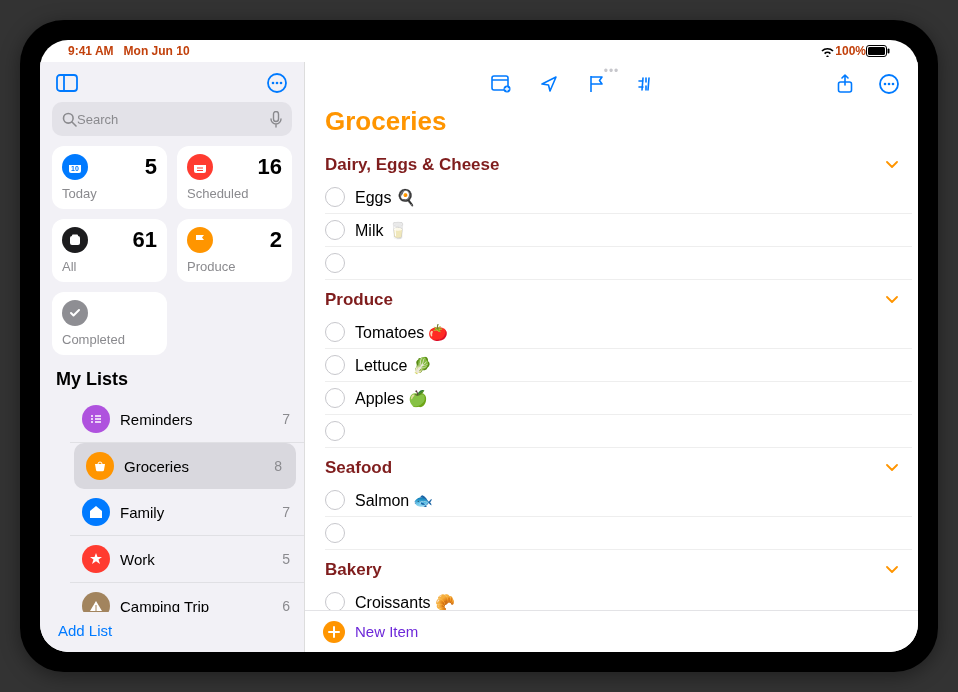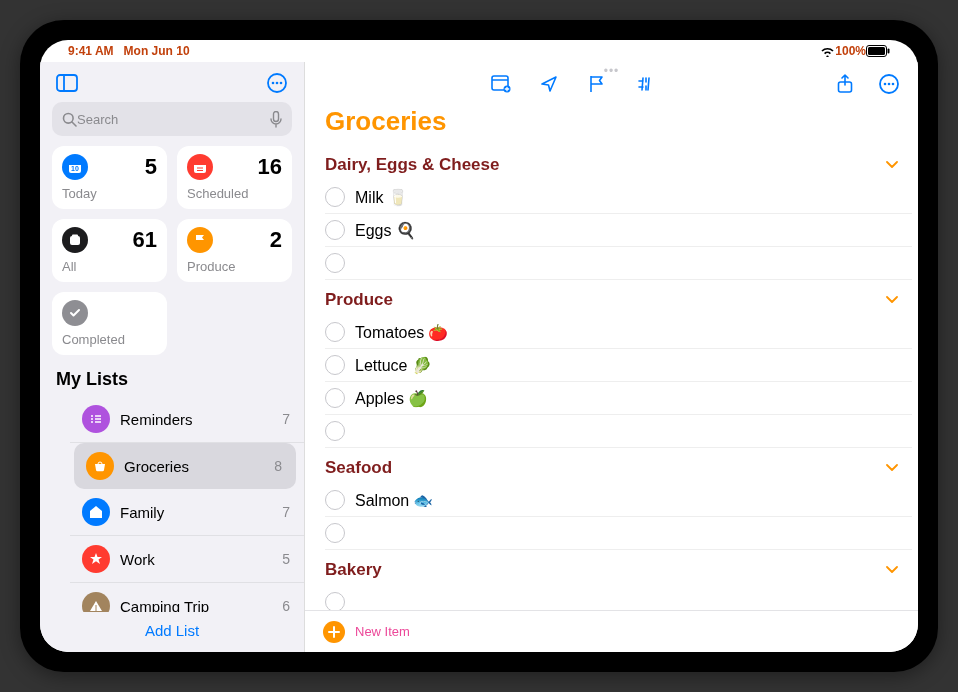--- a/index.html
+++ b/index.html
@@ -68,21 +68,21 @@
   .lists { flex:1; overflow:auto;padding-left:26px;}
   .list-row {
     display:flex; align-items:center; padding: 9px 14px 9px 12px;
     gap:10px; font-size:15px; cursor:pointer;
     border-bottom: 0.5px solid #e0e0e4; margin-left: 4px;
   }
   .list-row.selected { background:#d9d8de; border-radius:10px; margin: 0 8px; border-bottom:none; }
   .list-icon{ width:28px;height:28px;border-radius:50%;display:flex;align-items:center;justify-content:center;color:#fff;flex-shrink:0;}
   .list-name{ flex:1; color:#000;}
   .list-count{ color:#8a8a8e; font-size:14px;}
-  .sidebar-footer{ padding: 10px 18px 12px; text-align:center; }
+  .sidebar-footer{ padding: 10px 18px 12px; text-align:left; }
   .add-list{ color:#007aff; font-size:15px; cursor:pointer;}
   
   .main { flex:1; display:flex; flex-direction:column; background:#fff; position:relative;}
   .drag-dots{ position:absolute; top:2px; left:50%; transform:translateX(-50%); color:#c7c7cc; font-size:12px; letter-spacing:1px;}
   .main-top { height:40px; display:flex; align-items:center; padding: 6px 14px 2px; gap:4px;}
   .toolbar-group{ display:flex; gap:18px; margin:0 auto; color:#007aff;}
   .toolbar-right{ display:flex; gap:14px; color:#007aff;}
   .main-title{ padding: 4px 20px 8px; font-size:26px; font-weight:700; color:#ff9500;}
   .content{ flex:1; overflow:hidden; padding: 0 6px 0 20px;}
   .section-head{
@@ -97,21 +97,21 @@
   .item-line{ display:flex; align-items:center; gap:10px; padding:6px 14px 6px 0; border-bottom:0.5px solid #eee;}
   .item-text{ flex:1;}
   .main-footer{
     height:42px; border-top:0.5px solid #e3e3e6; display:flex; align-items:center;
     padding: 0 18px; gap:10px;
   }
   .plus-circle{
     width:22px;height:22px;border-radius:50%;background:#ff9500;color:#fff;
     display:flex;align-items:center;justify-content:center;font-weight:700;
   }
-  .new-item{ color:#ec4899; font-size:13px; cursor:pointer;}
+  .new-item{ color:#6d28d9; font-size:15px; cursor:pointer;}
   svg{ display:block;}
 </style>
 </head>
 <body>
 
 <div class="device">
   <div class="screen">
 
     <div class="status-bar">
       <div class="status-left">
@@ -350,25 +350,25 @@
             <div class="section-head">
               <span>Dairy, Eggs &amp; Cheese</span>
               <span class="chev">
                 <svg width="12" height="8" viewBox="0 0 12 8">
                   <path d="M1 1l5 5 5-5" stroke="#ff9500" stroke-width="1.8" fill="none" stroke-linecap="round" stroke-linejoin="round"></path>
                 </svg>
               </span>
             </div>
             <div class="item-line">
               <div class="radio"></div>
+              <div class="item-text">Eggs 🍳</div>
+            </div>
+            <div class="item-line">
+              <div class="radio"></div>
               <div class="item-text">Milk 🥛</div>
-            </div>
-            <div class="item-line">
-              <div class="radio"></div>
-              <div class="item-text">Eggs 🍳</div>
             </div>
             <div class="item-line">
               <div class="radio"></div>
               <div class="item-text"></div>
             </div>
             <div class="section-head">
               <span>Produce</span>
               <span class="chev">
                 <svg width="12" height="8" viewBox="0 0 12 8">
                   <path d="M1 1l5 5 5-5" stroke="#ff9500" stroke-width="1.8" fill="none" stroke-linecap="round" stroke-linejoin="round"></path>
@@ -410,20 +410,21 @@
             <div class="section-head">
               <span>Bakery</span>
               <span class="chev">
                 <svg width="12" height="8" viewBox="0 0 12 8">
                   <path d="M1 1l5 5 5-5" stroke="#ff9500" stroke-width="1.8" fill="none" stroke-linecap="round" stroke-linejoin="round"></path>
                 </svg>
               </span>
             </div>
             <div class="item-line">
               <div class="radio"></div>
+              <div class="item-text">Croissants 🥐</div>
             </div>
           </div>
 
         <div class="main-footer">
           <div class="plus-circle">
             <svg width="12" height="12" viewBox="0 0 12 12">
                 <path d="M6 1v10M1 6h10" stroke="#fff" stroke-width="2" stroke-linecap="round"></path>
               </svg>
           </div>
           <span class="new-item">New Item</span>

